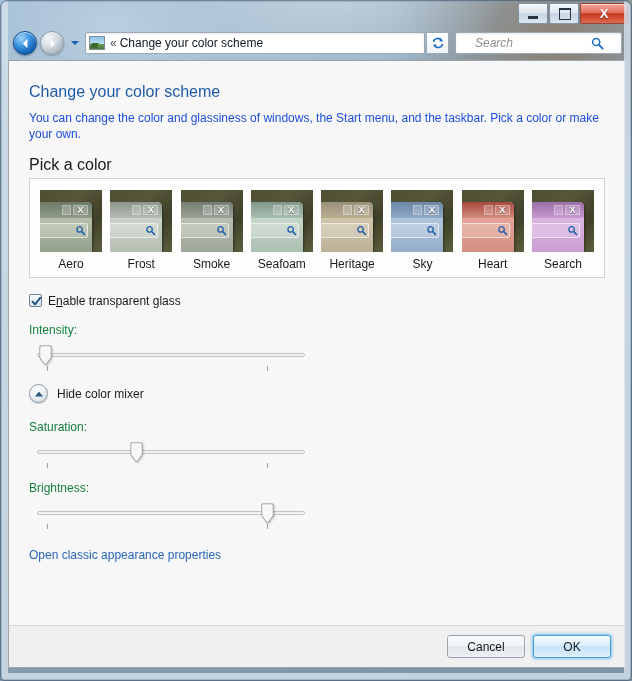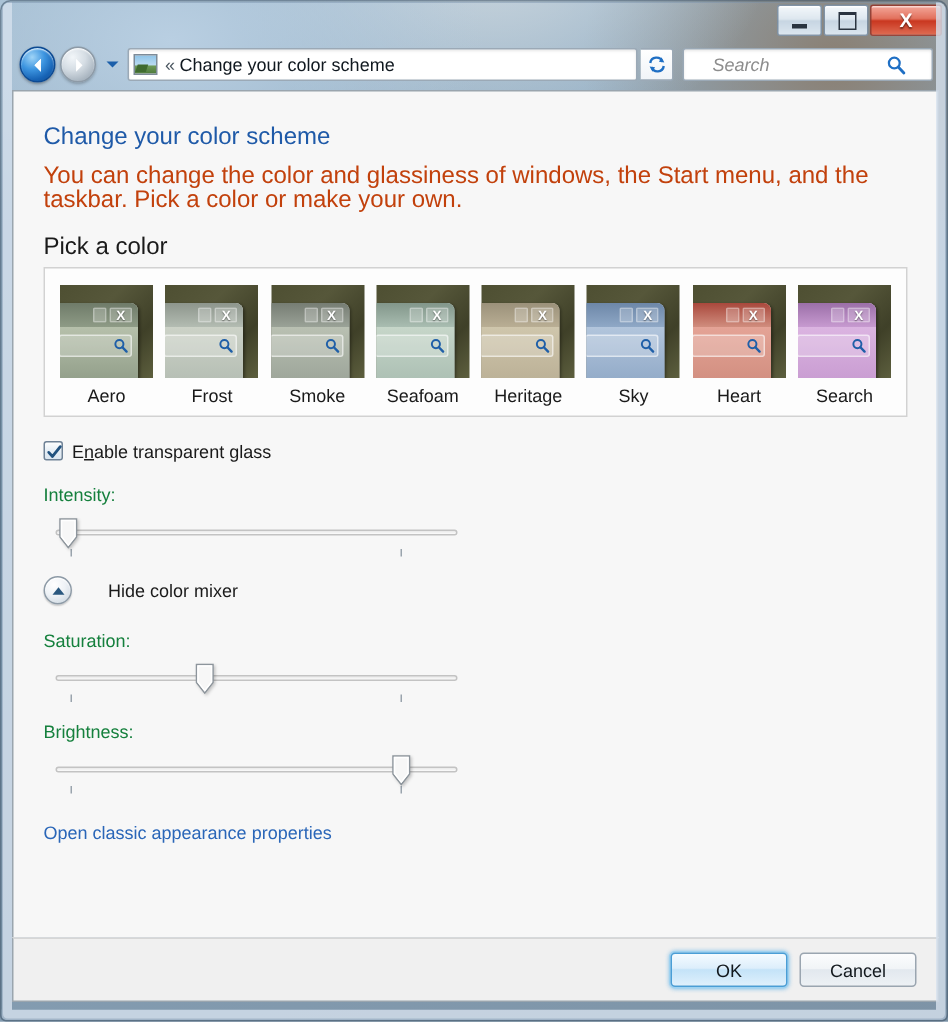--- a/index.html
+++ b/index.html
@@ -301,22 +301,22 @@
   .inner {
     padding: 16px 20px 0 20px;
   }
   .page-title {
     color: #1f5aa8;
     font-size: 16px;
     margin: 6px 0 9px 0;
     font-weight: normal;
   }
   .page-desc {
-    color: #c2410c;
-    font-size: 16px;
+    color: #1d4ed8;
+    font-size: 12px;
     line-height: 16px;
     margin: 0 0 14px 0;
     max-width: 580px;
   }
   .section-label {
     color: #1a1a1a;
     font-size: 16px;
     margin-bottom: 4px;
   }
 
@@ -488,21 +488,20 @@
     height: 5px;
     background: #9aa4ad;
   }
 
   
   .mixer-row {
     display: flex;
     align-items: center;
     margin-bottom: 17px;
     cursor: default;
-    gap: 15px;
   }
   .mixer-circle {
     width: 19px; height: 19px;
     border-radius: 50%;
     box-sizing: border-box;
     border: 1px solid #8d9aa6;
     background: radial-gradient(circle at 36% 28%, #ffffff 0%, #eef2f6 45%, #d4dde5 80%, #c3ced8 100%);
     box-shadow: 0 1px 1px rgba(0,0,0,.18), inset 0 1px 1px rgba(255,255,255,.9);
     position: relative;
     flex: none;
@@ -871,18 +870,18 @@
               </svg>
             </div>
           </div>
       </div>
 
       <a class="link" href="#">Open classic appearance properties</a>
     </div>
   </div>
 
   <div class="cmdbar">
+    <div class="btn">Cancel</div>
     <div class="btn btn-default">OK</div>
-    <div class="btn">Cancel</div>
   </div>
 
   <div class="glass-edge"></div>
 </div>
 
 </body></html>

